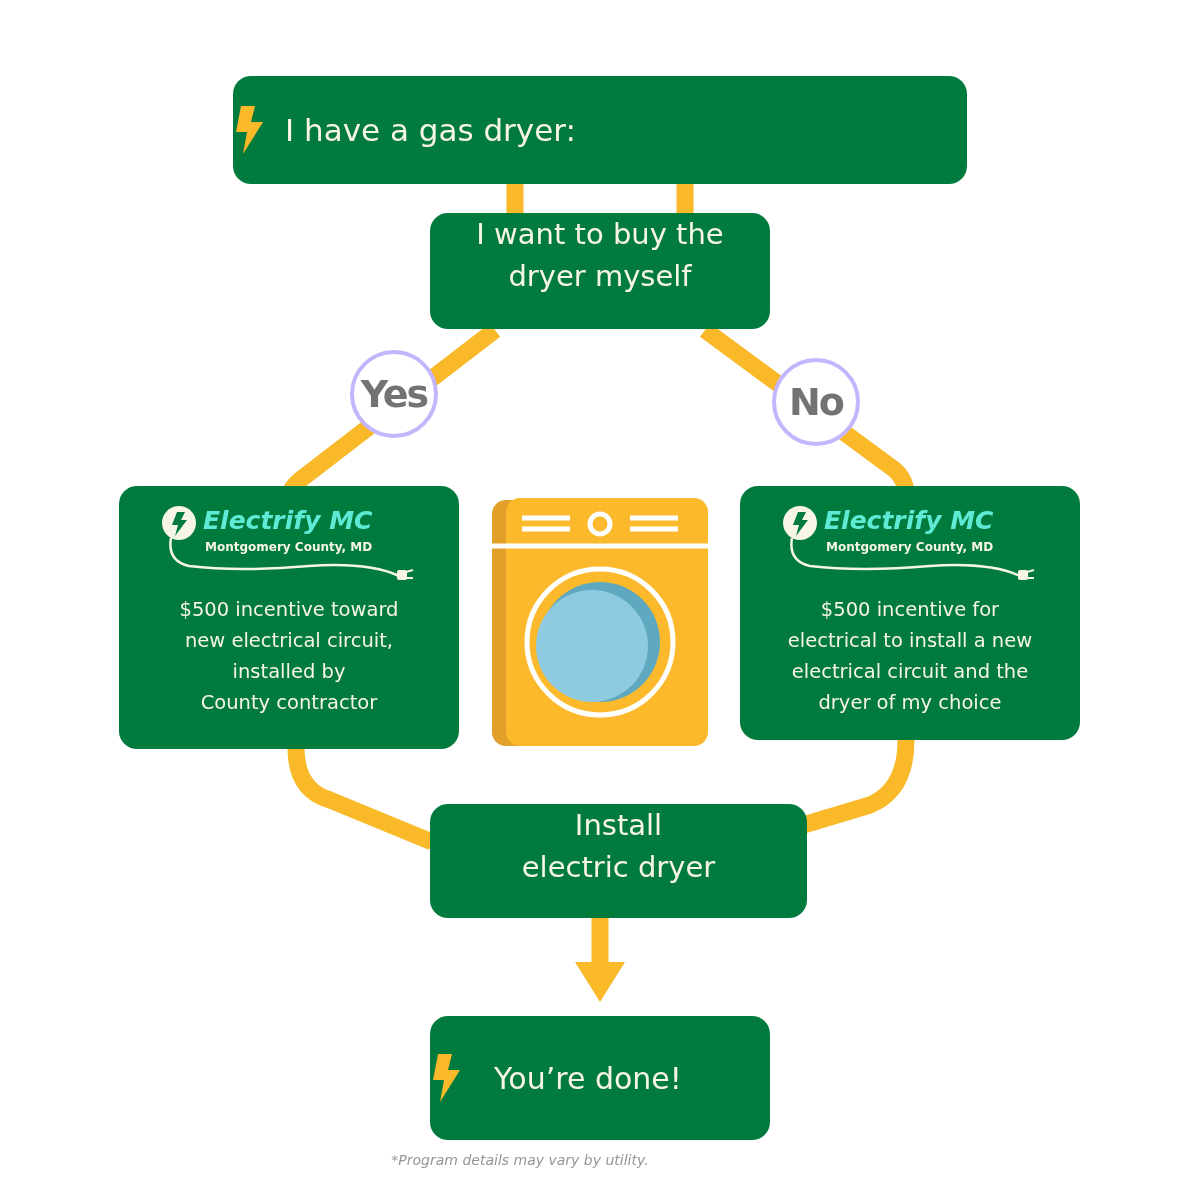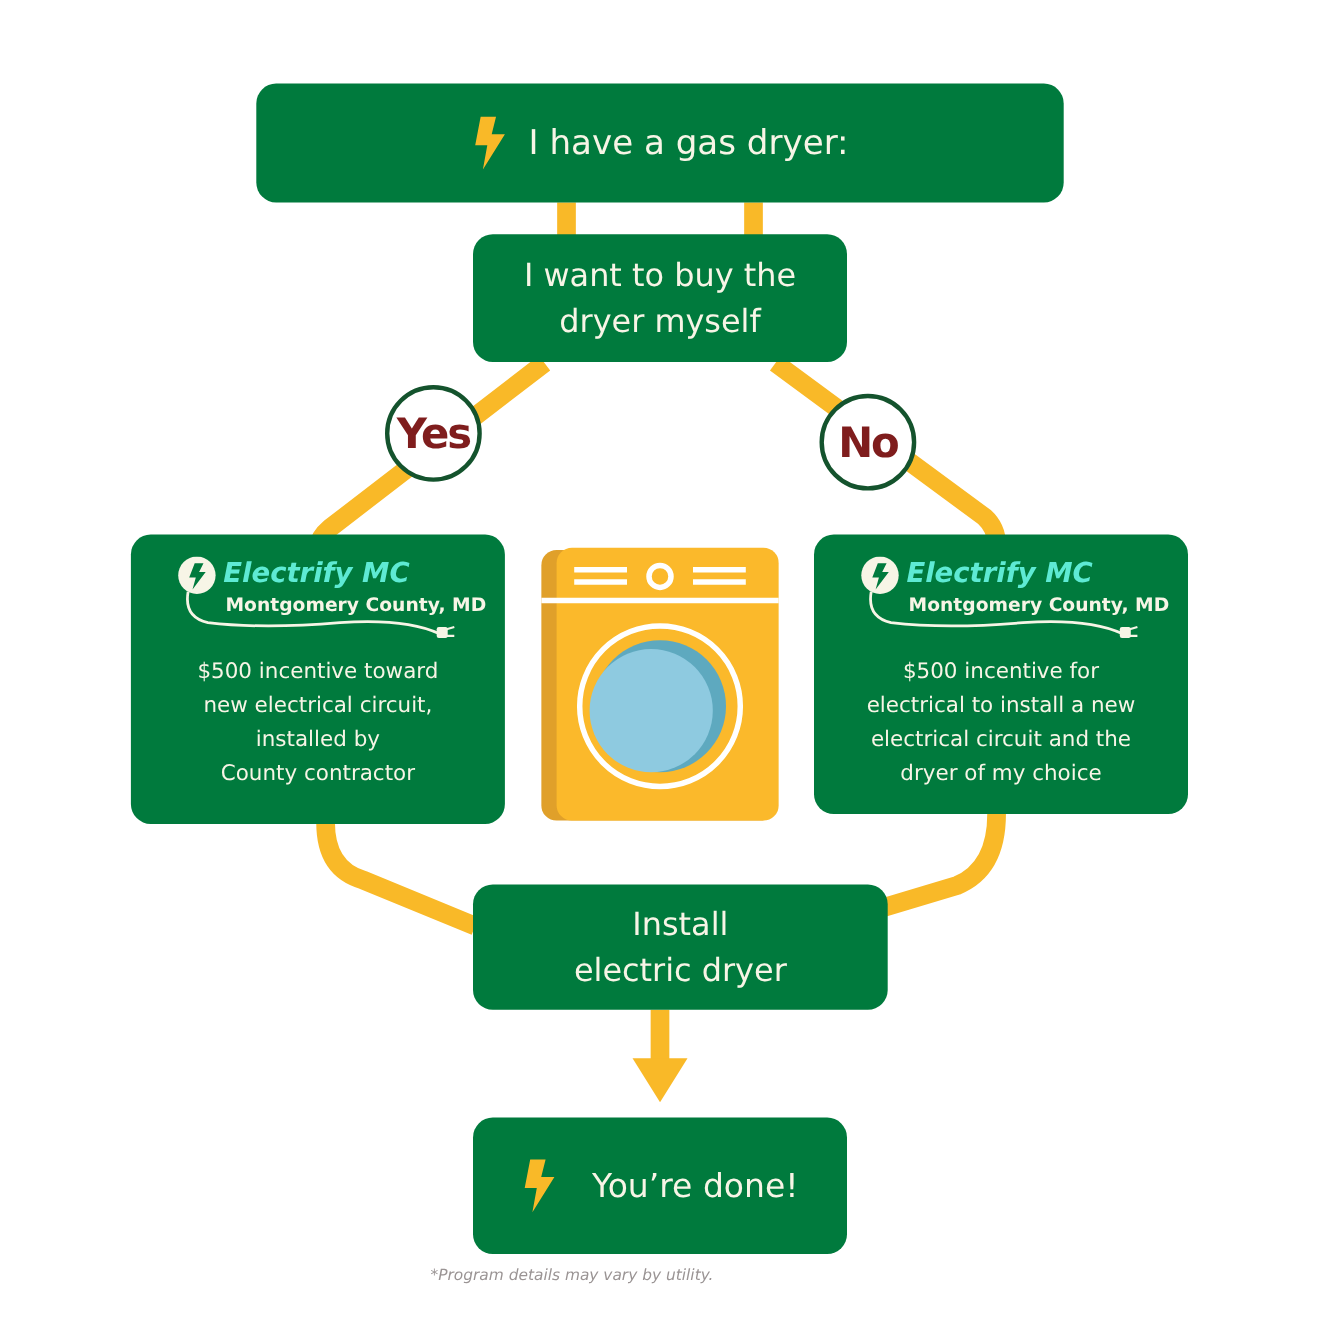--- a/index.html
+++ b/index.html
@@ -1,37 +1,37 @@
 <!DOCTYPE html>
 <html><head>
 <meta charset="utf-8">
 <style>
   html, body { margin: 0; padding: 0; background: #ffffff; }
   body { width: 1200px; height: 1200px; position: relative; overflow: hidden;
          font-family: "DejaVu Sans", "Liberation Sans", sans-serif; }
   .connectors { position: absolute; left: 0; top: 0; width: 1200px; height: 1200px; }
   .box { position: absolute; background: #007a3d; border-radius: 18px; color: #f7f5e6;
-         display: flex; align-items: center; justify-content: center; text-align: center; box-sizing: border-box; }
+         display: flex; align-items: center; text-align: center; box-sizing: border-box; }
   .title-box { left: 233px; top: 76px; width: 734px; height: 108px; font-size: 31px; gap: 18px; }
   .q-box { left: 430px; top: 213px; width: 340px; height: 116px; font-size: 29px; line-height: 42px; flex-direction: column; }
   .install-box { left: 430px; top: 804px; width: 377px; height: 114px; font-size: 29px; line-height: 42px; flex-direction: column; }
   .done-box { left: 430px; top: 1016px; width: 340px; height: 124px; font-size: 30px; gap: 30px; }
   .side-box { top: 486px; width: 340px; flex-direction: column; justify-content: flex-start; padding-top: 20px; }
   .side-left { left: 119px; height: 263px; }
   .side-right { left: 740px; height: 254px; }
   .logo { position: relative; width: 260px; height: 82px; margin-bottom: 6px; }
   .logo svg { position: absolute; left: 0; top: 0; }
   .logo-title { position: absolute; left: 44px; top: 0px; font-size: 25px; font-weight: bold; font-style: italic; color: #5eead4; white-space: nowrap; }
-  .logo-sub { position: absolute; left: 46px; top: 34px; font-size: 17px; font-weight: bold; color: #f7f5e6; white-space: nowrap; }
+  .logo-sub { position: absolute; left: 46px; top: 34px; font-size: 12px; font-weight: bold; color: #f7f5e6; white-space: nowrap; }
   .desc { font-size: 19.5px; line-height: 31px; color: #f7f5e6; }
   .badge { position: absolute; width: 88px; height: 88px; border-radius: 50%; background: #fff;
-           border: 4px solid #14532d; box-sizing: border-box; color: #7f1d1d; font-weight: bold;
+           border: 4px solid #c4b5fd; box-sizing: border-box; color: #737373; font-weight: bold;
            font-size: 38px; display: flex; align-items: center; justify-content: center; letter-spacing: -2px; }
   .badge-yes { left: 350px; top: 350px; }
-  .badge-no { left: 745px; top: 358px; }
+  .badge-no { left: 772px; top: 358px; }
   .footnote { position: absolute; left: 0; width: 1040px; top: 1152px; text-align: center;
               font-size: 14px; font-style: italic; color: #9a9494; }
   .bolt { display: inline-block; }
   .dryer { position: absolute; left: 492px; top: 496px; width: 216px; height: 252px; }
 </style>
 </head>
 <body>
 
 <svg class="connectors" viewBox="0 0 1200 1200">
   <g stroke="#f9b928" stroke-width="17" fill="none" stroke-linecap="butt" stroke-linejoin="round">

